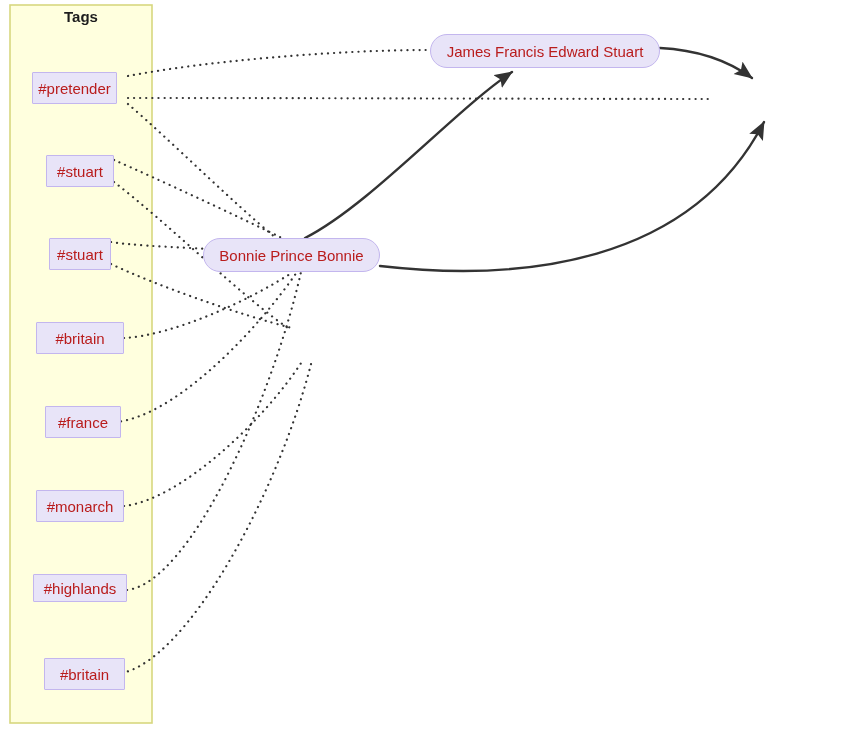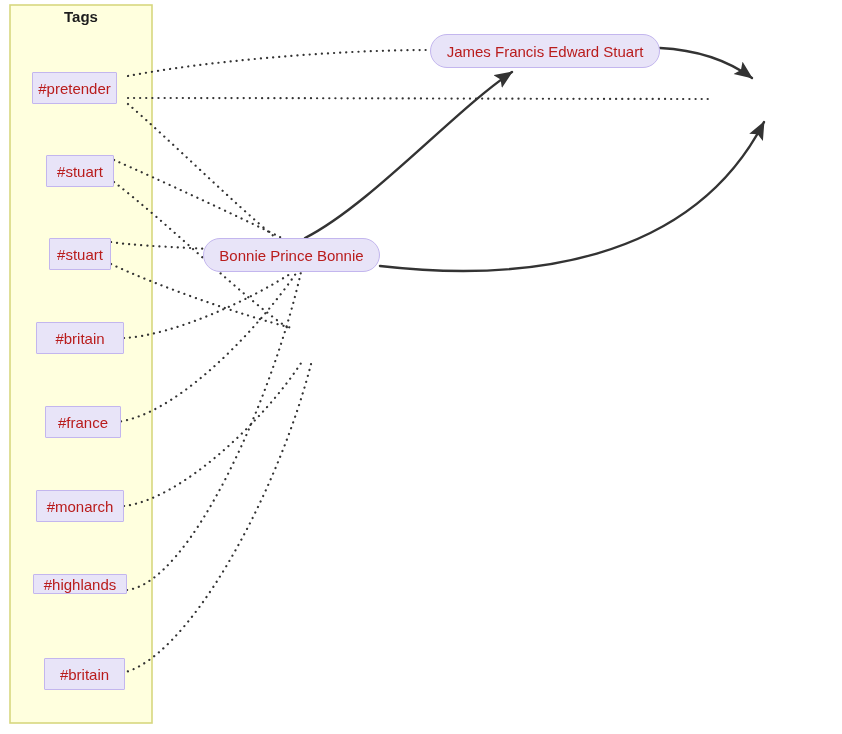--- a/index.html
+++ b/index.html
@@ -138,21 +138,21 @@
   </div>
   <div class="node tag" style="left:36px;top:322px;width:88px;height:32px;">
     <span>#britain</span>
   </div>
   <div class="node tag" style="left:45px;top:406px;width:76px;height:32px;justify-content:center;">
     <span>#france</span>
   </div>
   <div class="node tag" style="left:36px;top:490px;width:88px;height:32px;">
     <span>#monarch</span>
   </div>
-  <div class="node tag" style="left:33px;top:574px;width:94px;height:20px;">
+  <div class="node tag" style="left:33px;top:574px;width:94px;height:28px;">
     <span>#highlands</span>
   </div>
   <div class="node tag" style="left:44px;top:658px;width:81px;height:32px;">
     <span>#britain</span>
   </div>
 
   <div class="node round" style="left:430px;top:34px;width:230px;height:34px;">
     <span>James Francis Edward Stuart</span>
   </div>
   <div class="node round" style="left:203px;top:238px;width:177px;height:34px;">

